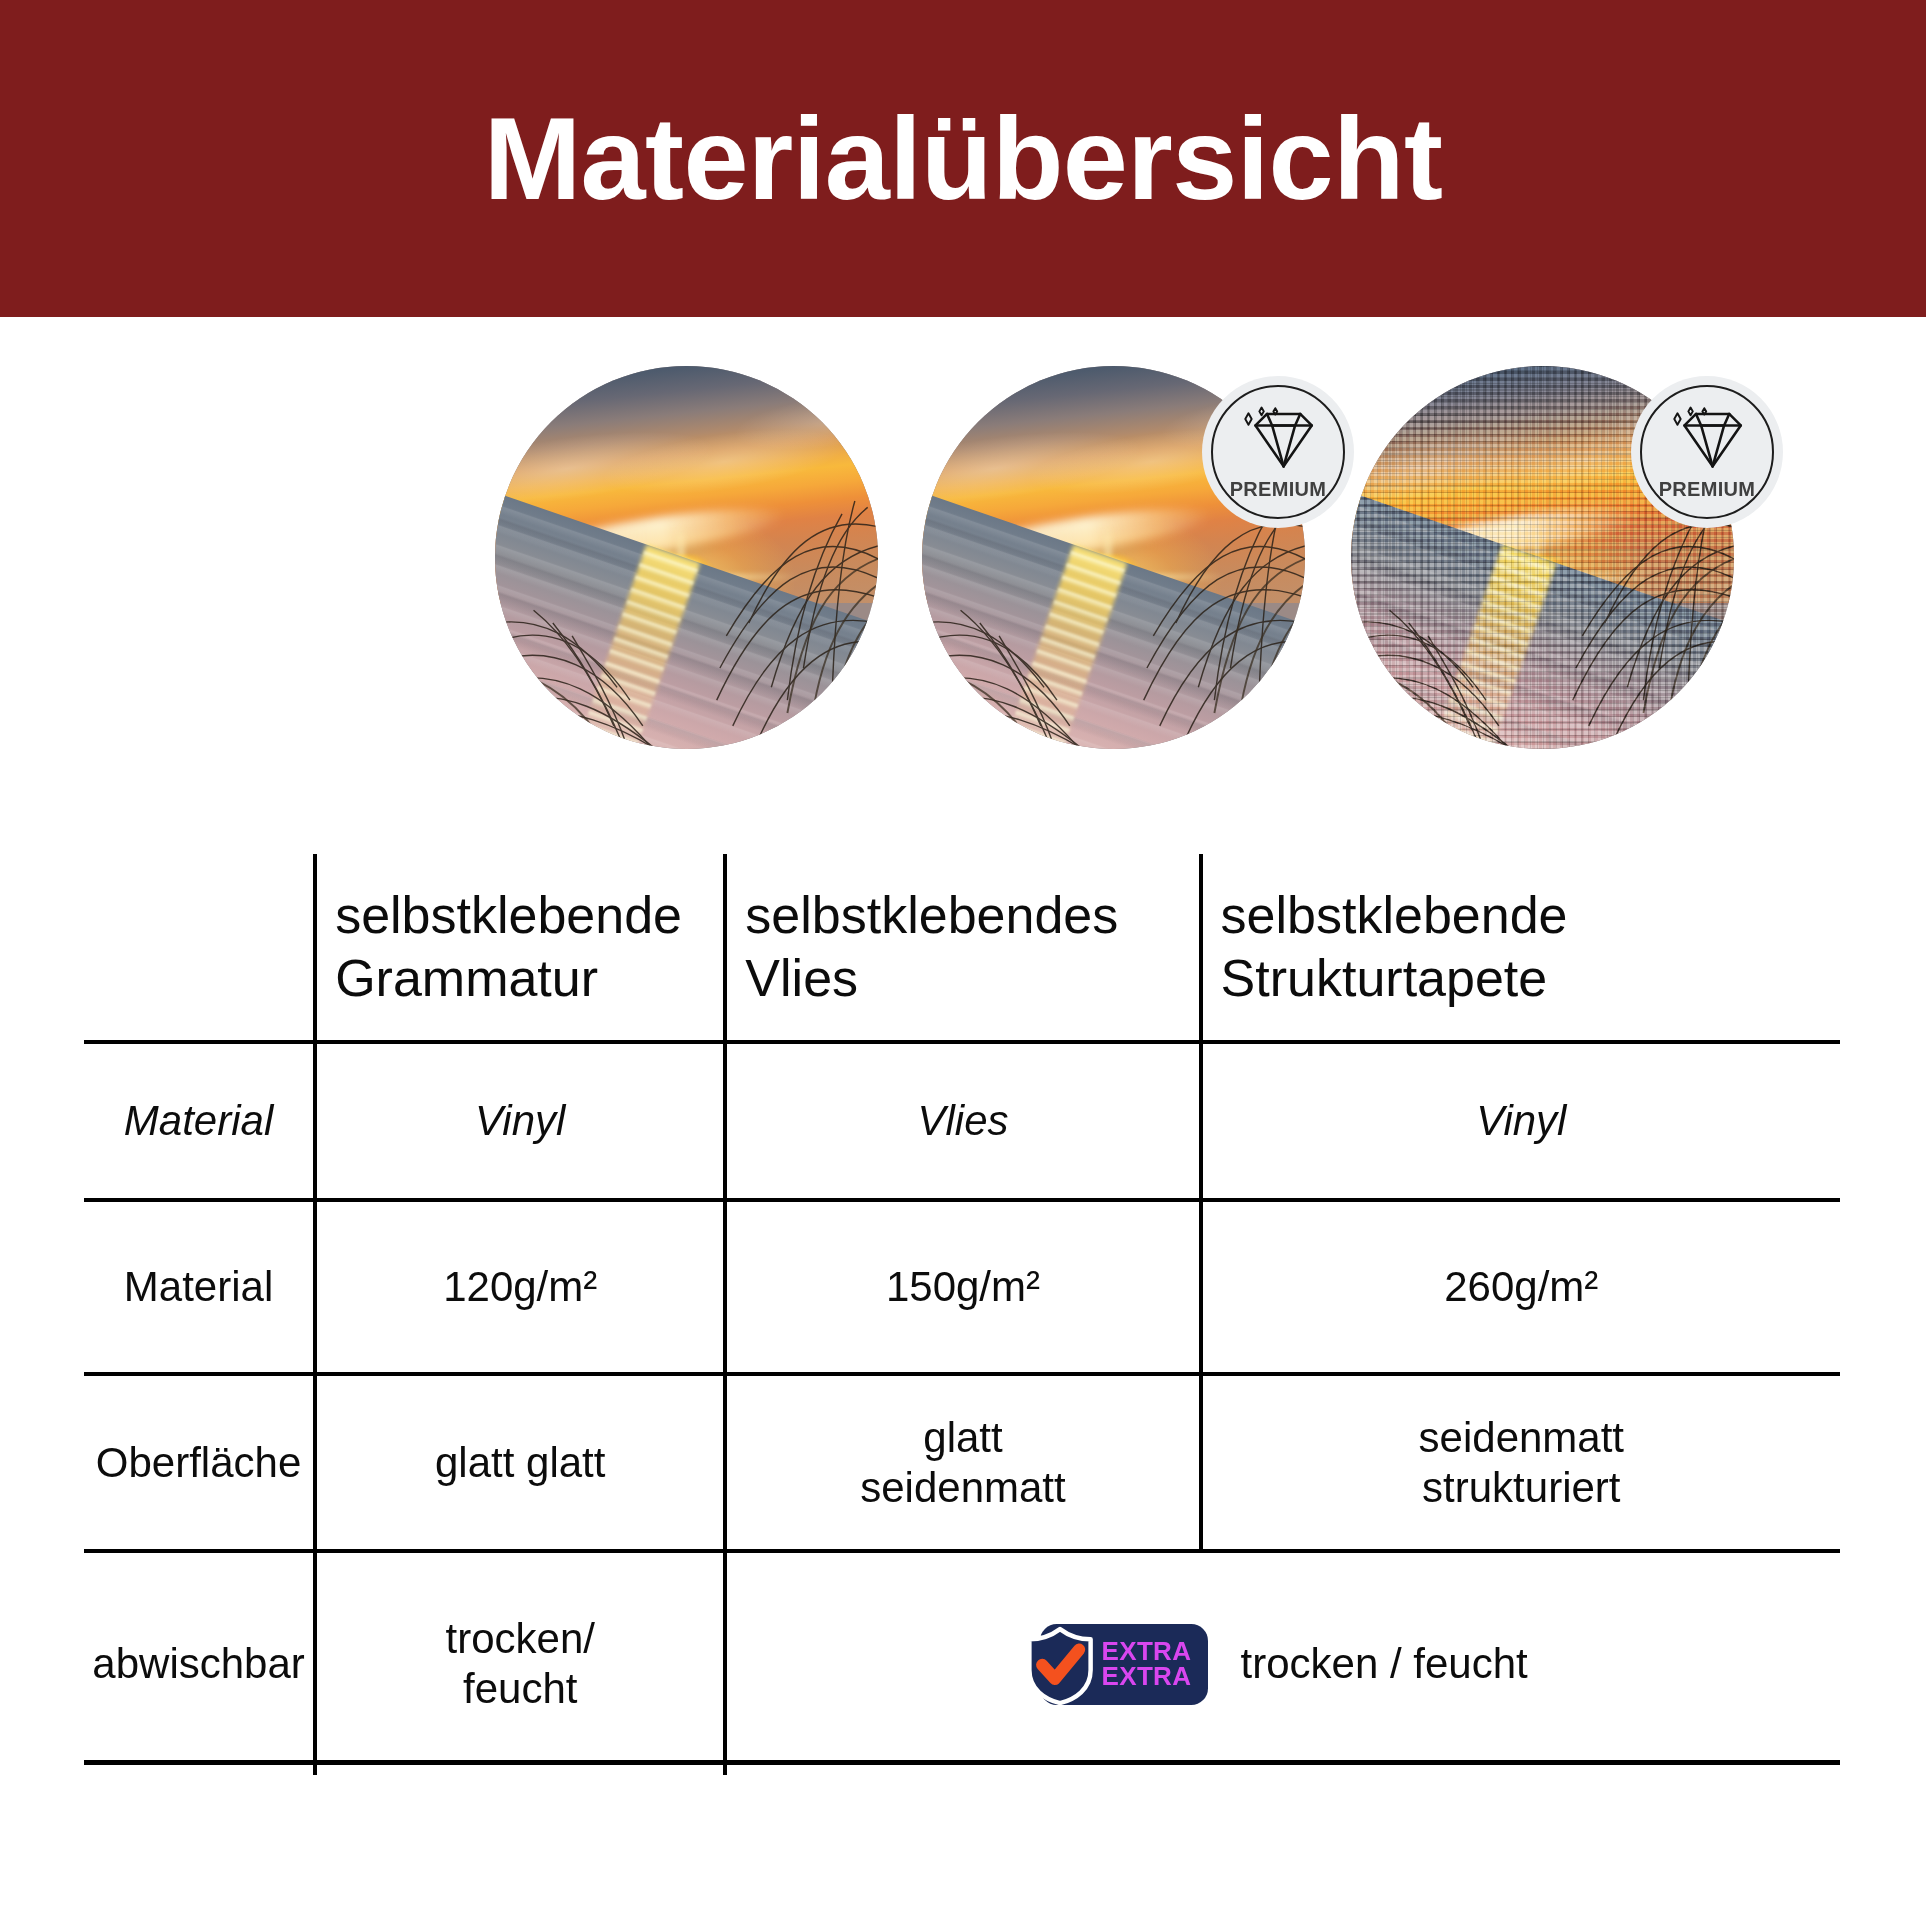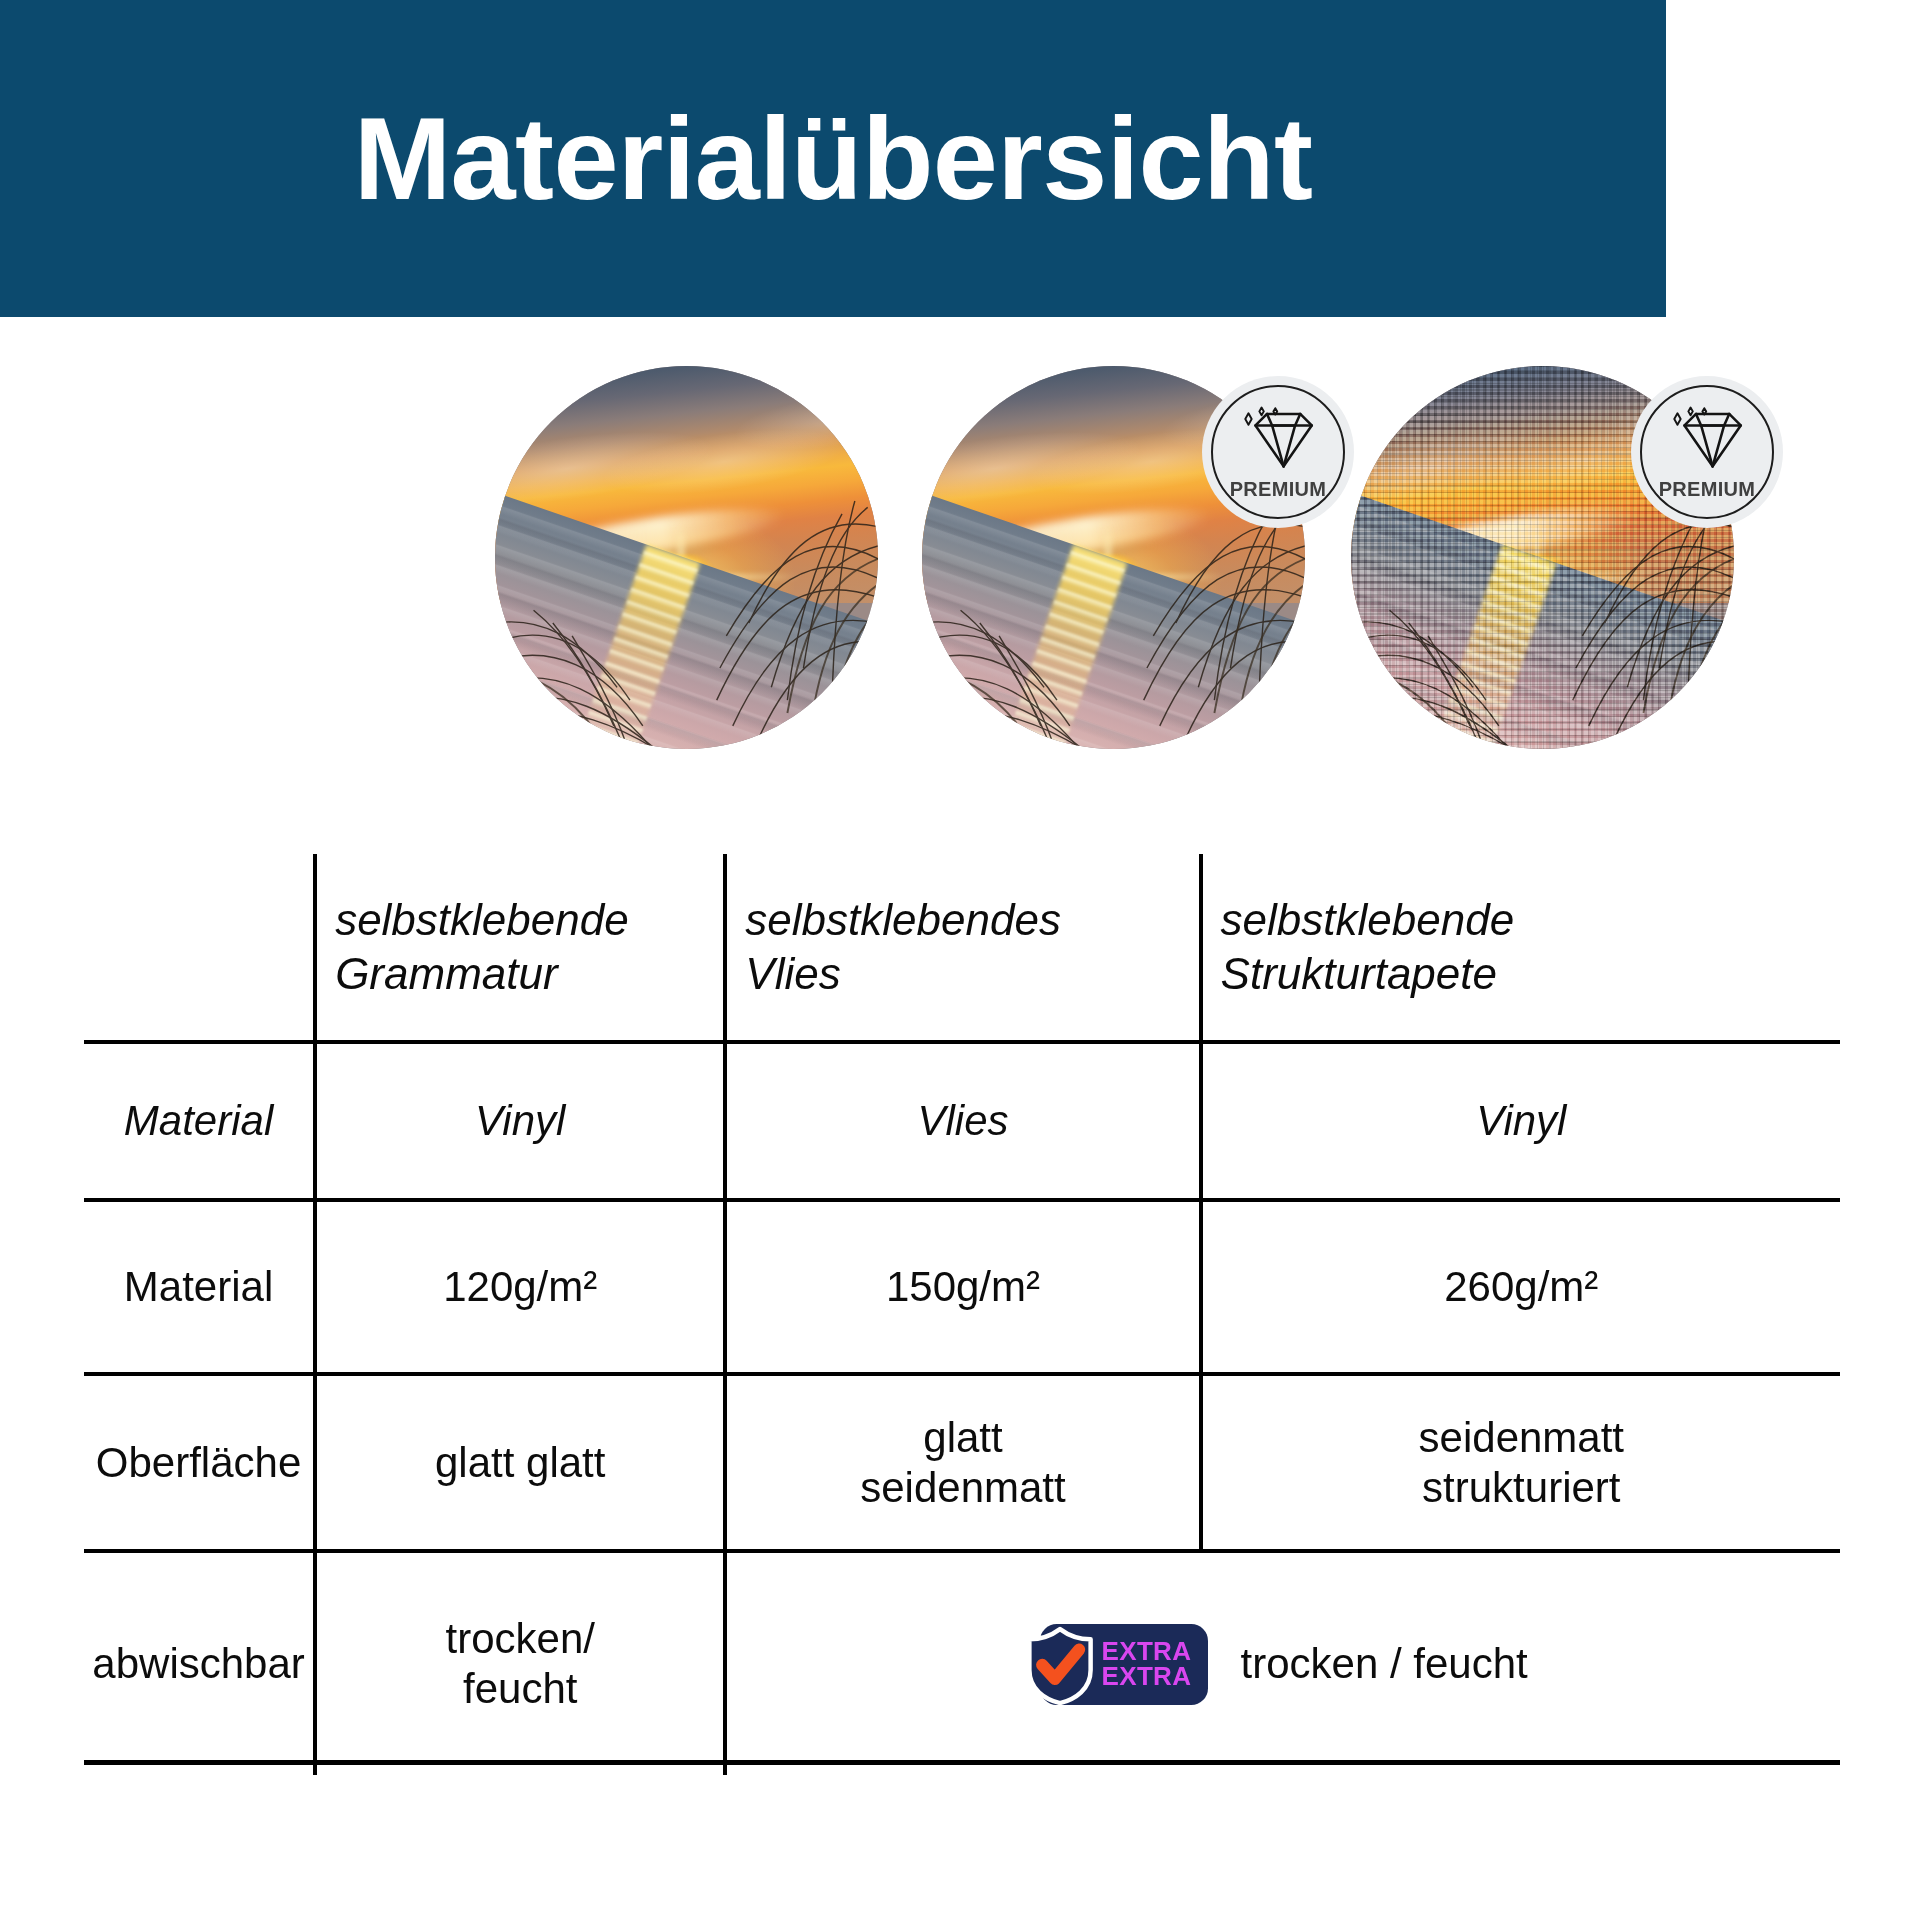--- a/index.html
+++ b/index.html
@@ -19,23 +19,23 @@
     width: 1926px;
     height: 1926px;
     background: #ffffff;
   }
 
   
   .header-band {
     position: absolute;
     left: 0;
     top: 0;
-    width: 1666px;
+    width: 1926px;
     height: 317px;
-    background: #0c4a6e;
+    background: #7f1d1d;
     display: flex;
     align-items: center;
     justify-content: center;
   }
   .header-title {
     color: #ffffff;
     font-size: 117px;
     font-weight: 700;
     letter-spacing: -0.6px;
     line-height: 1;
@@ -306,25 +306,24 @@
     line-height: 1.18;
     font-weight: 400;
   }
   .col-label { width: 231px; }
   .col-a { width: 410px; }
   .col-b { width: 475px; }
   .col-c { width: 639px; }
 
   .r-head td { height: 186px; vertical-align: middle; }
   .r-head td.hdr {
-    font-size: 44px;
+    font-size: 52px;
     line-height: 1.22;
     text-align: left;
     padding-left: 18px;
-    font-style: italic;
   }
 
   .row-mat td { height: 154px; font-style: italic; }
   .row-gram td { height: 170px; }
   .row-ober td { height: 173px; }
   .row-abw td { height: 222px; }
 
   .lbl {
     text-align: left;
     padding-left: 0px;

